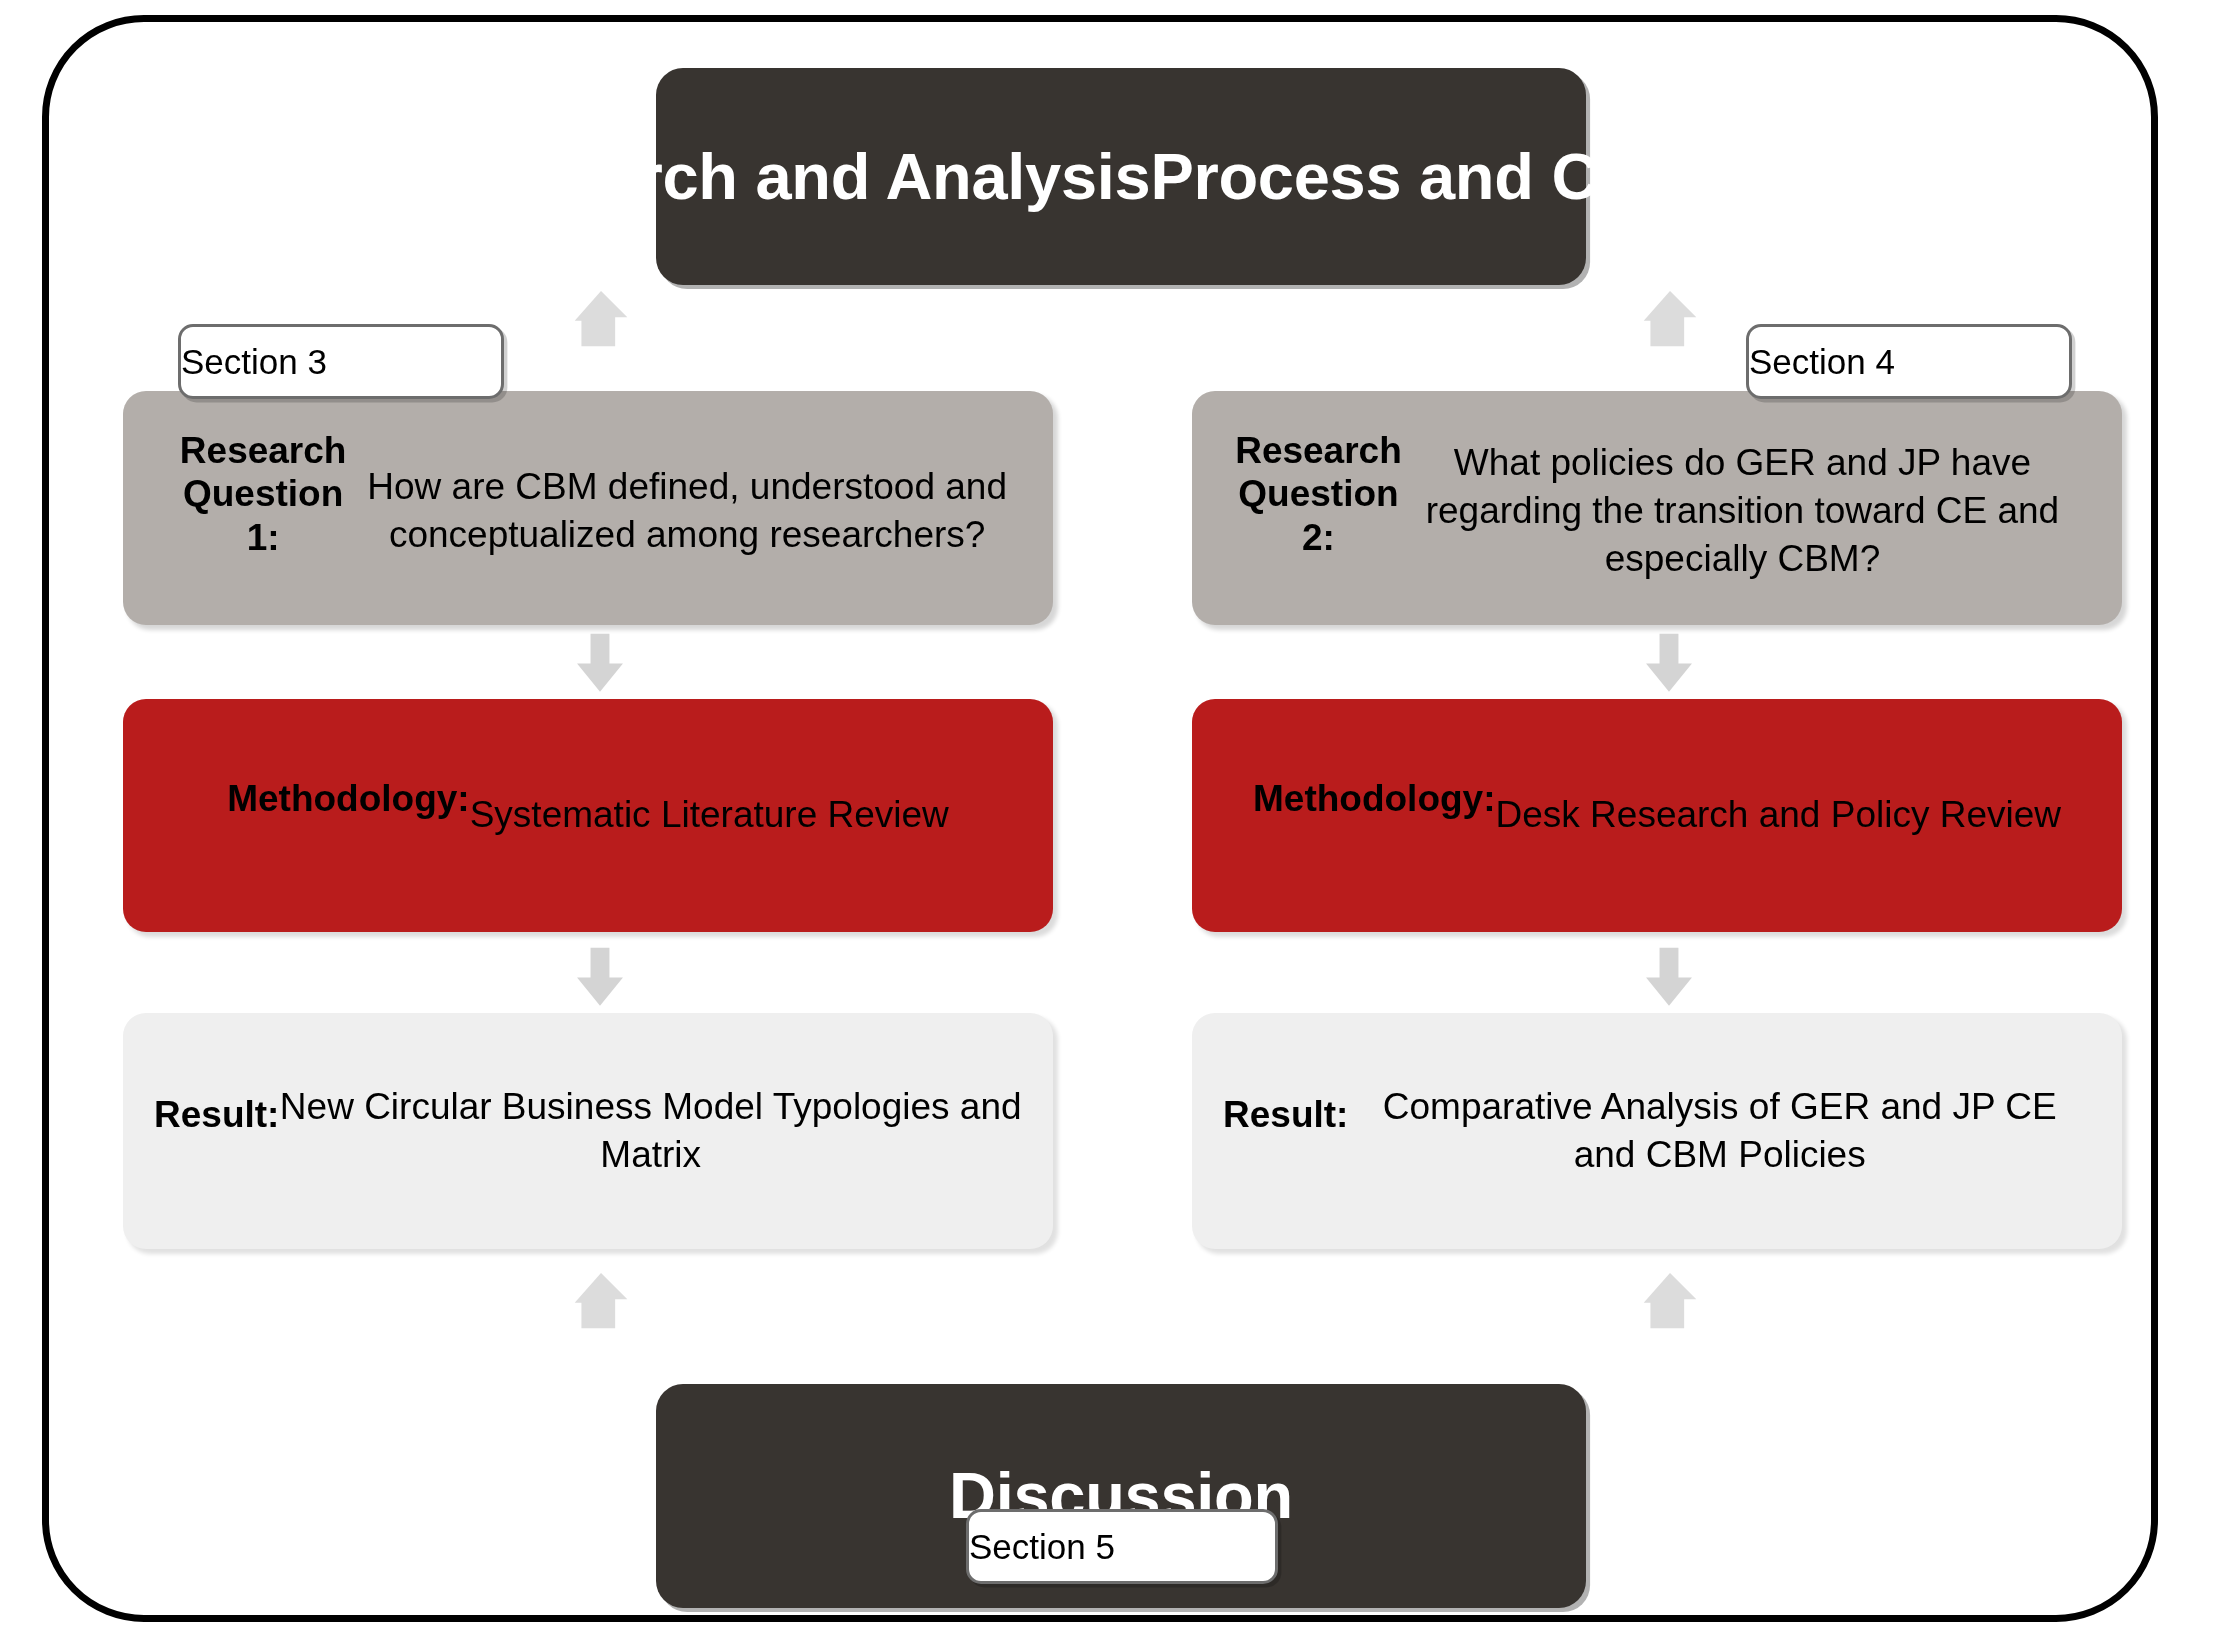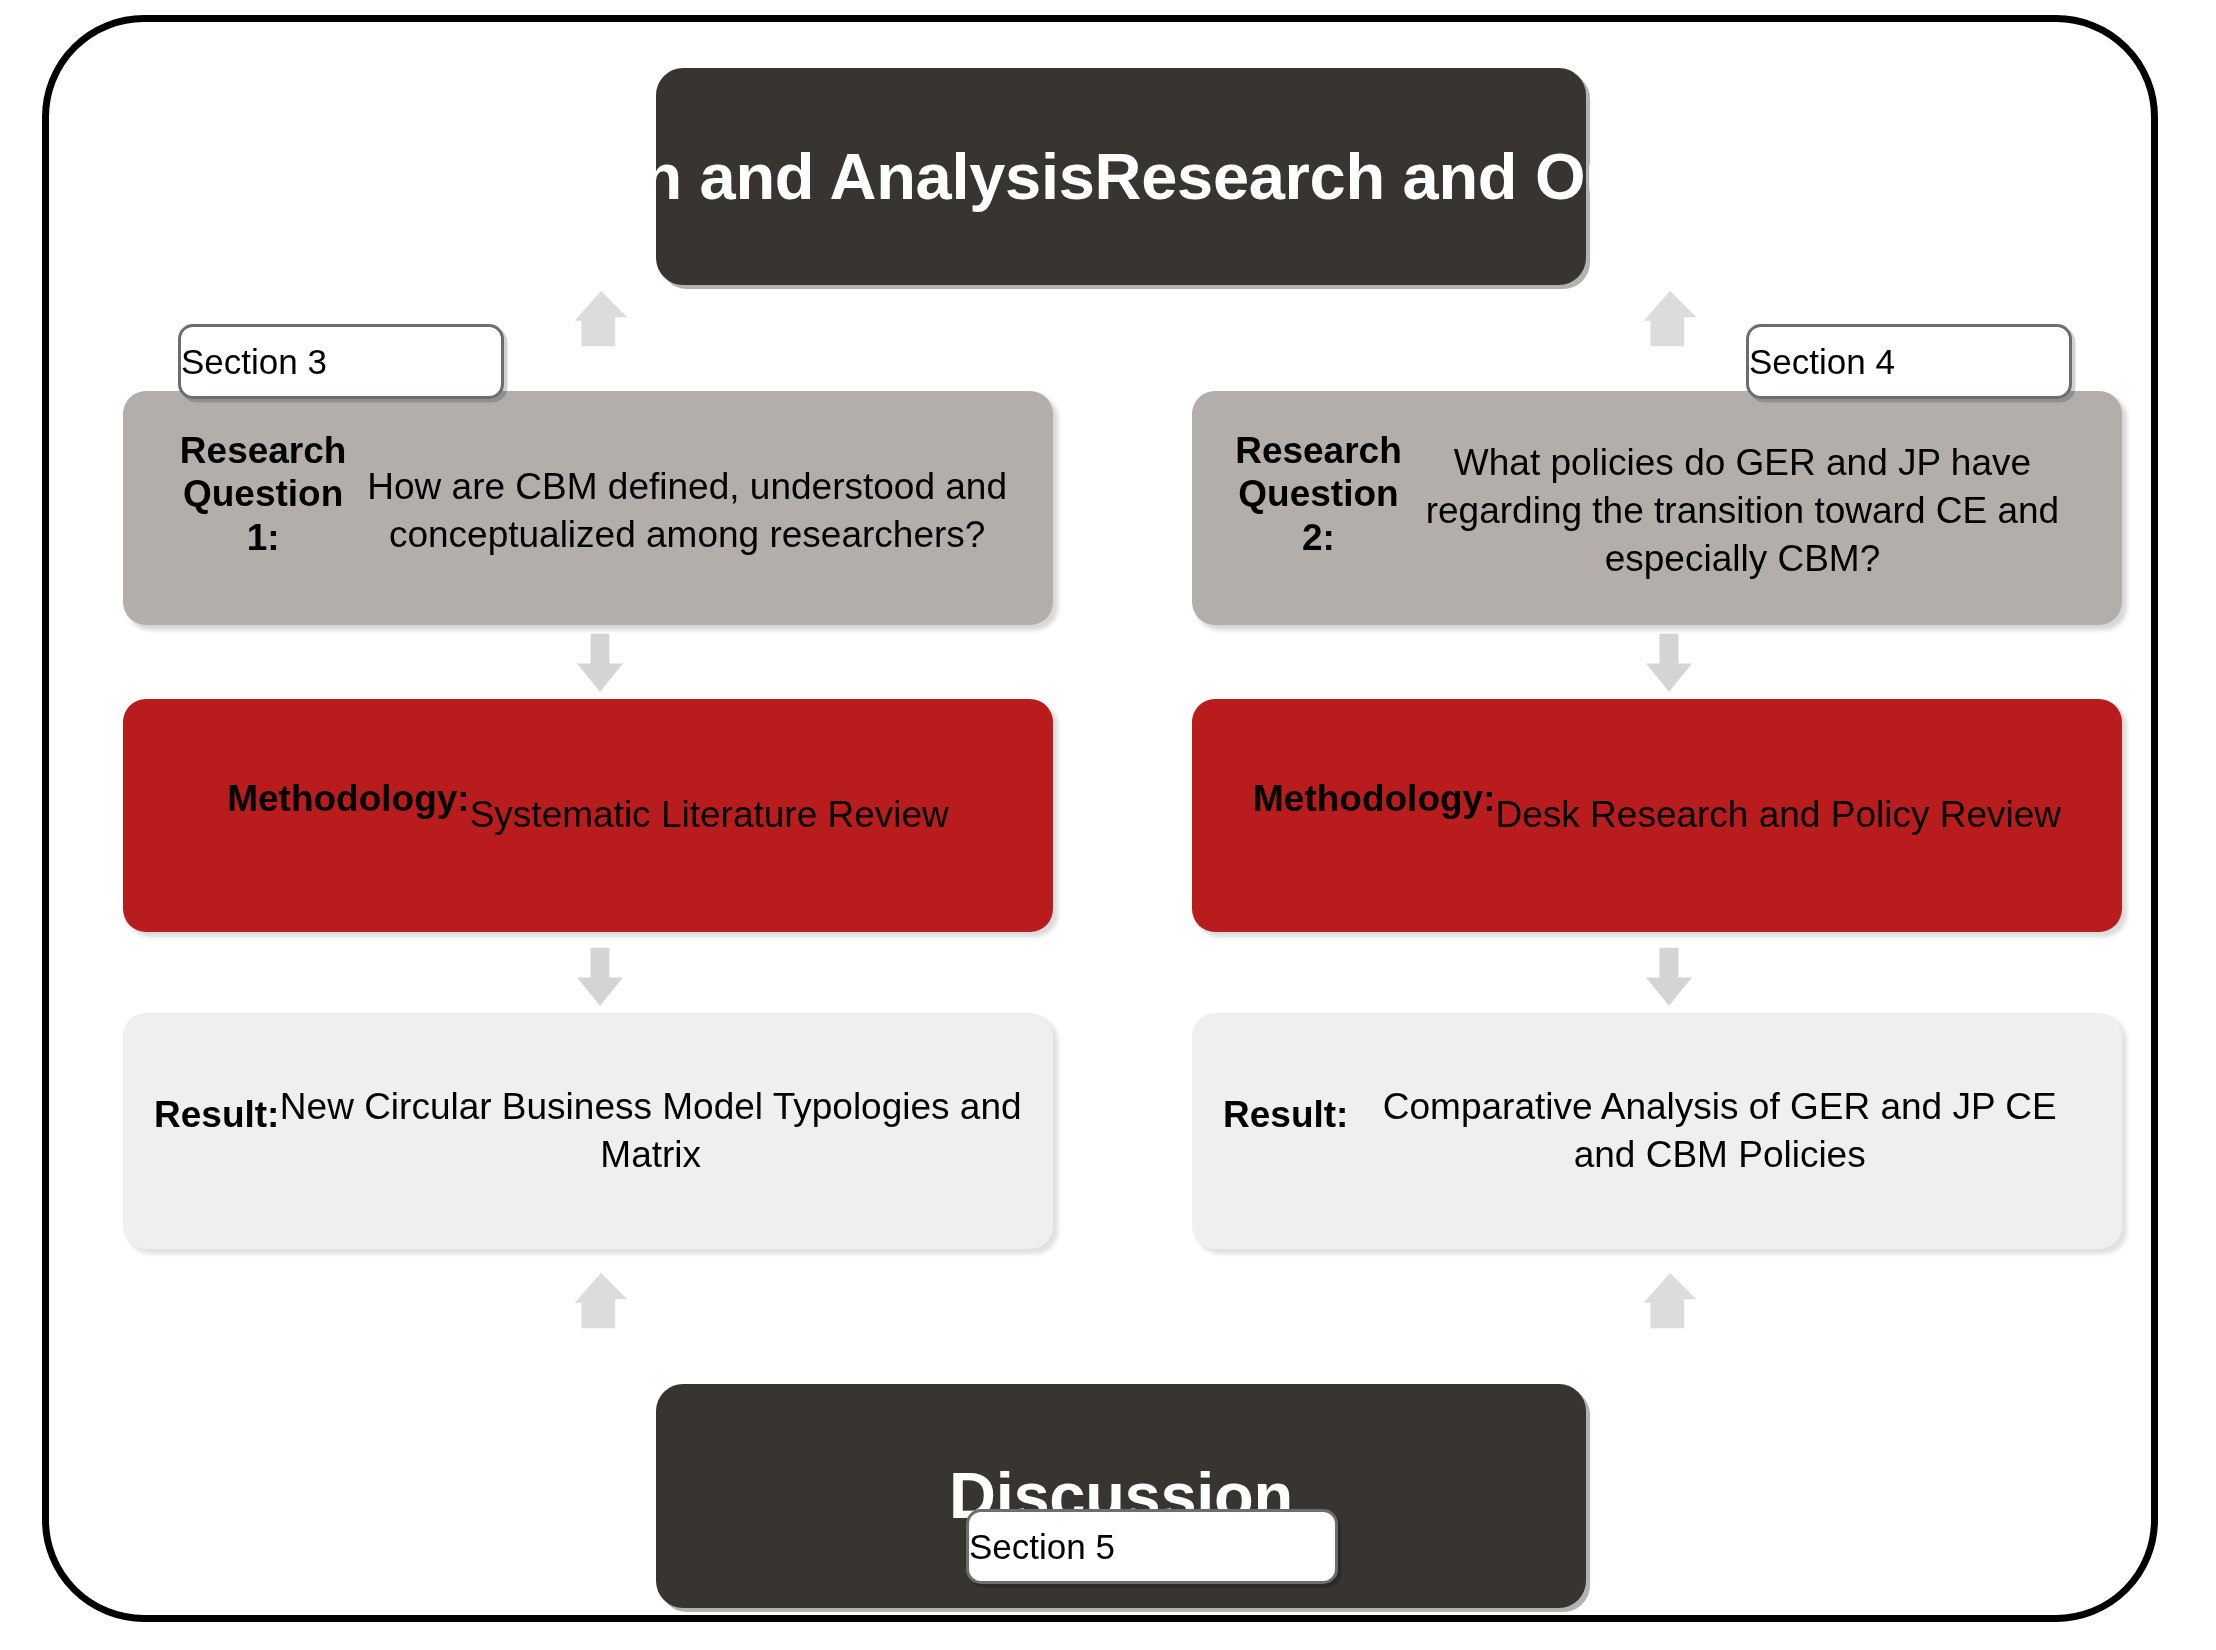--- a/index.html
+++ b/index.html
@@ -184,21 +184,21 @@
     align-items: center;
     justify-content: flex-start;
     font-size: 35px;
     font-stretch: condensed;
     color: #000000;
     box-shadow: 3.4px 3.4px 0 rgba(0,0,0,0.18);
     z-index: 20;
   }
   #section3-tag { left: 178px; top: 324px;  width: 326px; height: 75px; }
   #section4-tag { left: 1746px; top: 324px; width: 326px; height: 75px; }
-  #section5-tag { left: 966px; top: 1509px; width: 372px; height: 75px; }
+  #section5-tag { left: 966px; top: 1509px; width: 312px; height: 75px; }
 
   
   .arrow {
     position: absolute;
     z-index: 5;
   }
   .arrow svg { display: block; }
 
   
   #arrow-rq1-method { left: 573px;  top: 631px; }
@@ -214,21 +214,21 @@
 </style>
 </head>
 <body>
 
 <div id="canvas">
 
   <div class="outer-frame"></div>
 
   <div class="node node-dark" id="title-box">
     <div class="title-line">Research and Analysis</div>
-    <div class="title-line">Research and Outcomes</div>
+    <div class="title-line">Process and Circular</div>
   </div>
 
   <div class="arrow" id="arrow-rq1-title">
     <svg width="58" height="64" viewBox="0 0 86 94">
       <polygon points="43,4 82,43 64,43 64,86 14,86 14,48 4,48" fill="#dcdcdc"></polygon>
     </svg>
   </div>
   <div class="arrow" id="arrow-rq2-title">
     <svg width="58" height="64" viewBox="0 0 86 94">
       <polygon points="43,4 82,43 64,43 64,86 14,86 14,48 4,48" fill="#dcdcdc"></polygon>

